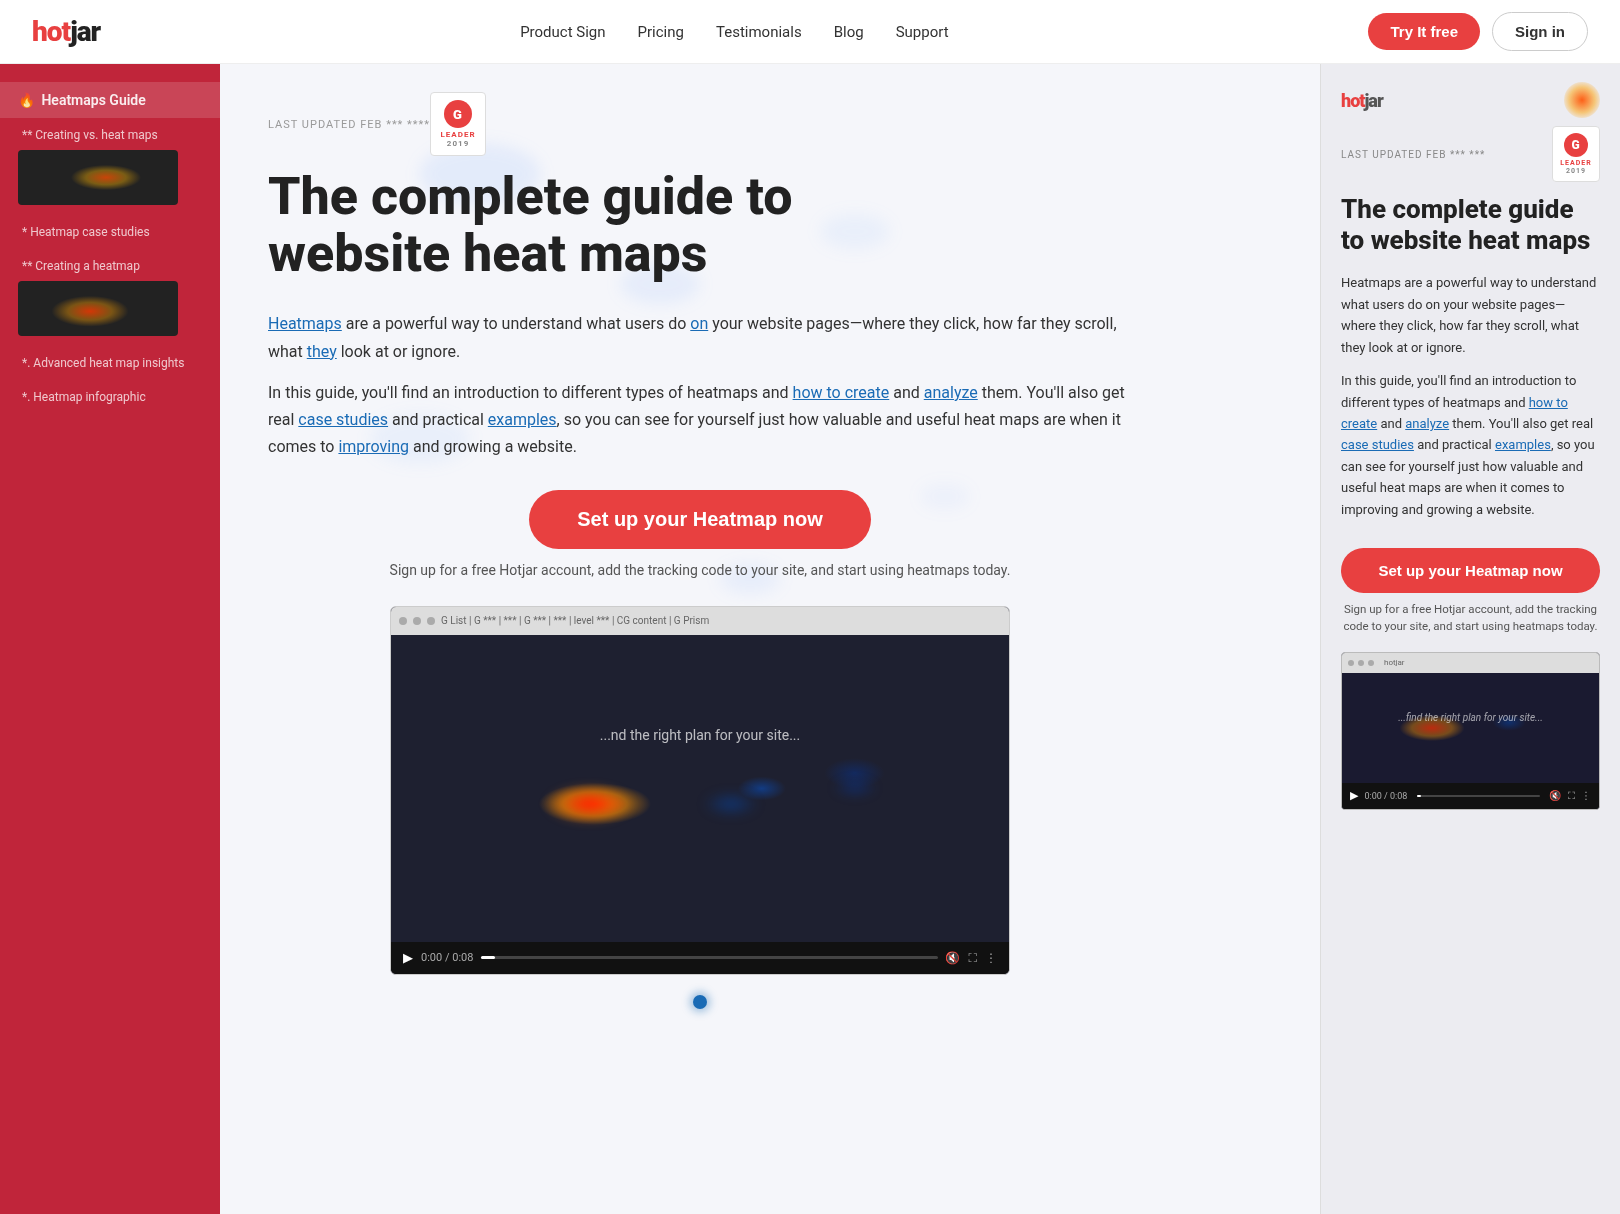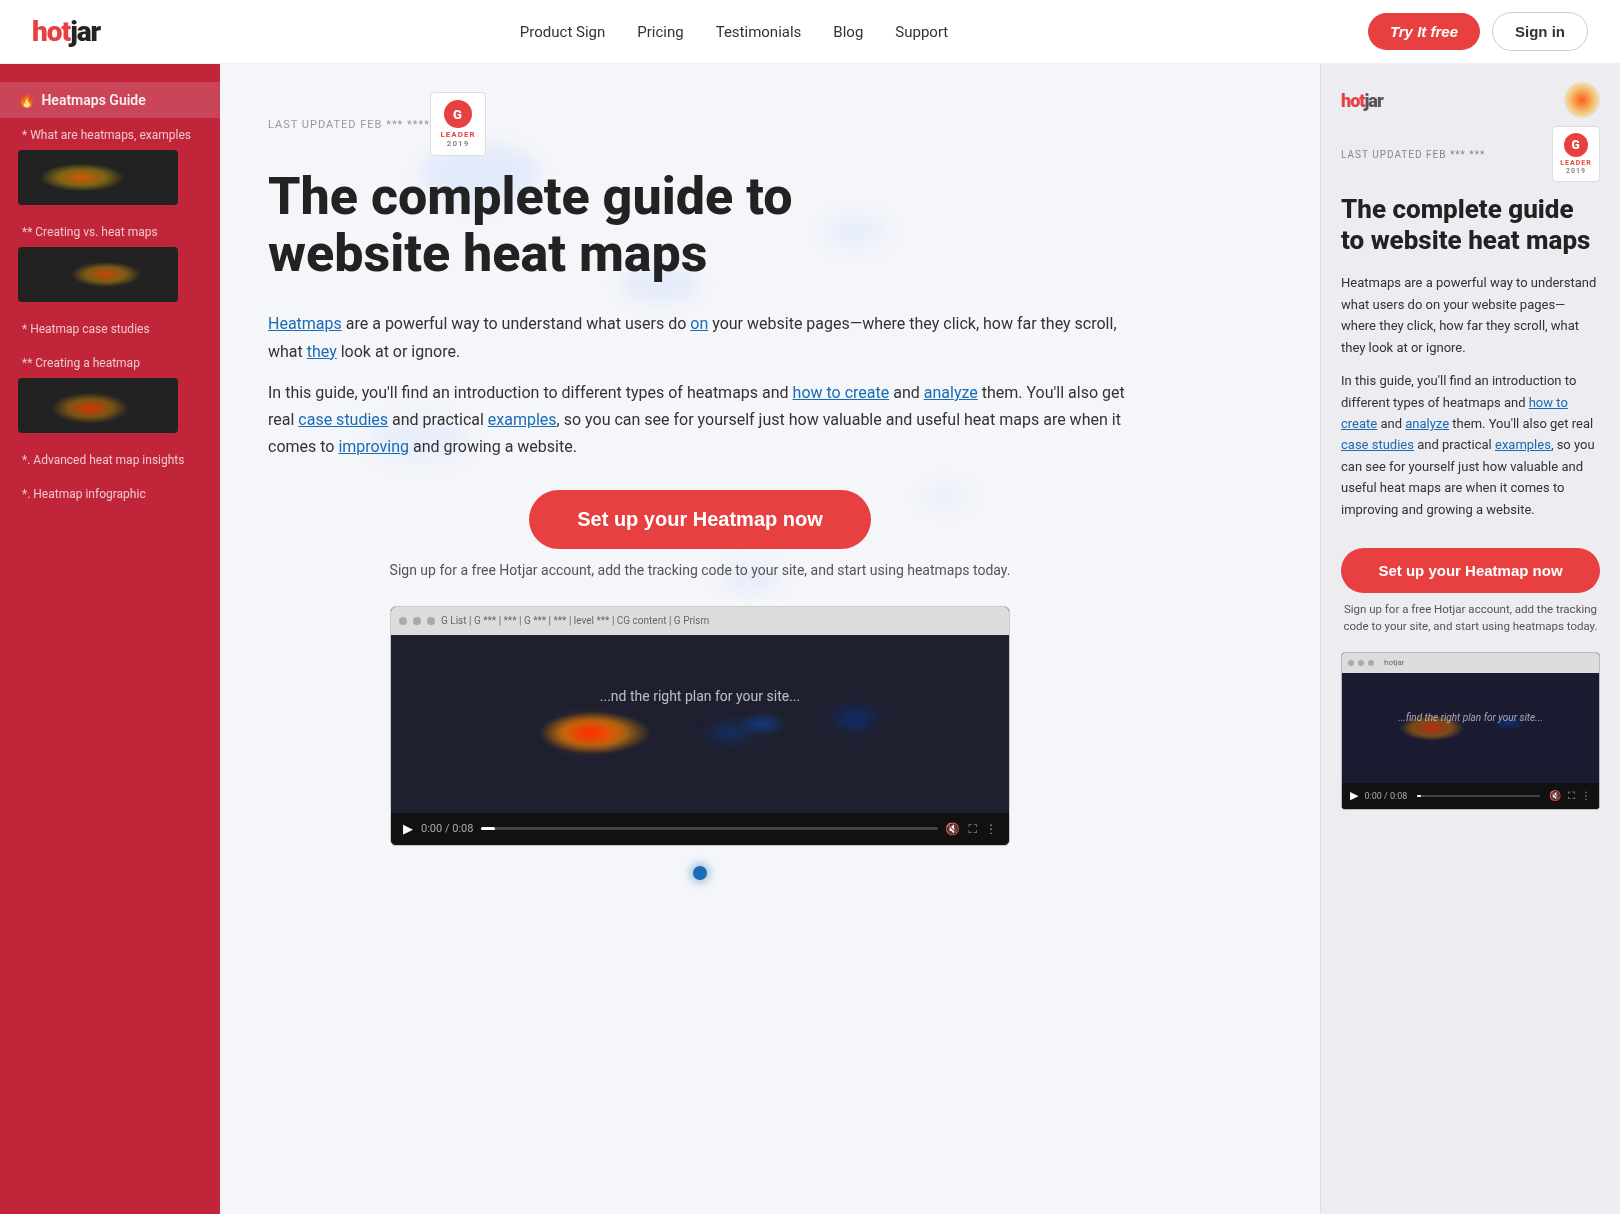--- a/index.html
+++ b/index.html
@@ -35,21 +35,20 @@
     .header-actions { display: flex; gap: 12px; align-items: center; }
     .btn-try {
       background: #e84040;
       color: #fff;
       border: none;
       border-radius: 24px;
       padding: 10px 22px;
       font-size: 15px;
       font-weight: 600;
       cursor: pointer;
-      font-style: italic;
     }
     .btn-signin {
       background: transparent;
       color: #333;
       border: 1.5px solid #ccc;
       border-radius: 24px;
       padding: 10px 22px;
       font-size: 15px;
       font-weight: 600;
       cursor: pointer;
@@ -221,21 +220,21 @@
       display: flex;
       align-items: center;
       padding: 0 8px;
       gap: 6px;
       font-size: 10px;
       color: #555;
     }
     .video-toolbar-dot { width: 8px; height: 8px; border-radius: 50%; background: #aaa; }
     .video-content {
       background: #1e2030;
-      height: 178px;
+      height: 307px;
       position: relative;
       display: flex;
       align-items: center;
       justify-content: center;
     }
     .video-heatmap {
       position: absolute;
       inset: 0;
       background:
         radial-gradient(ellipse 80px 30px at 33% 55%, rgba(255,50,0,0.9) 0%, rgba(255,150,0,0.5) 40%, transparent 70%),
@@ -421,26 +420,20 @@
 <div class="main-layout">
 
   <aside class="sidebar">
     <div class="sidebar-item active">
       <div class="sidebar-item-title">
         <span class="flame-icon">🔥</span>
         <span>Heatmaps Guide</span>
       </div>
     </div>
     <div class="sidebar-item">
-      <div class="sidebar-sub-label">* What are heatmaps, examples</div>
-      <div class="sidebar-heatmap-thumb">
-        <div class="heatmap-overlay"></div>
-      </div>
-    </div>
-    <div class="sidebar-item">
       <div class="sidebar-sub-label">** Creating vs. heat maps</div>
       <div class="sidebar-heatmap-thumb">
         <div class="heatmap-overlay" style="background: radial-gradient(ellipse 50px 18px at 55% 50%, rgba(255,80,0,0.75) 0%, rgba(255,180,0,0.4) 40%, transparent 70%);"></div>
       </div>
     </div>
     <div class="sidebar-item">
       <div class="sidebar-sub-label">* Heatmap case studies</div>
     </div>
     <div class="sidebar-item">
       <div class="sidebar-sub-label">** Creating a heatmap</div>

